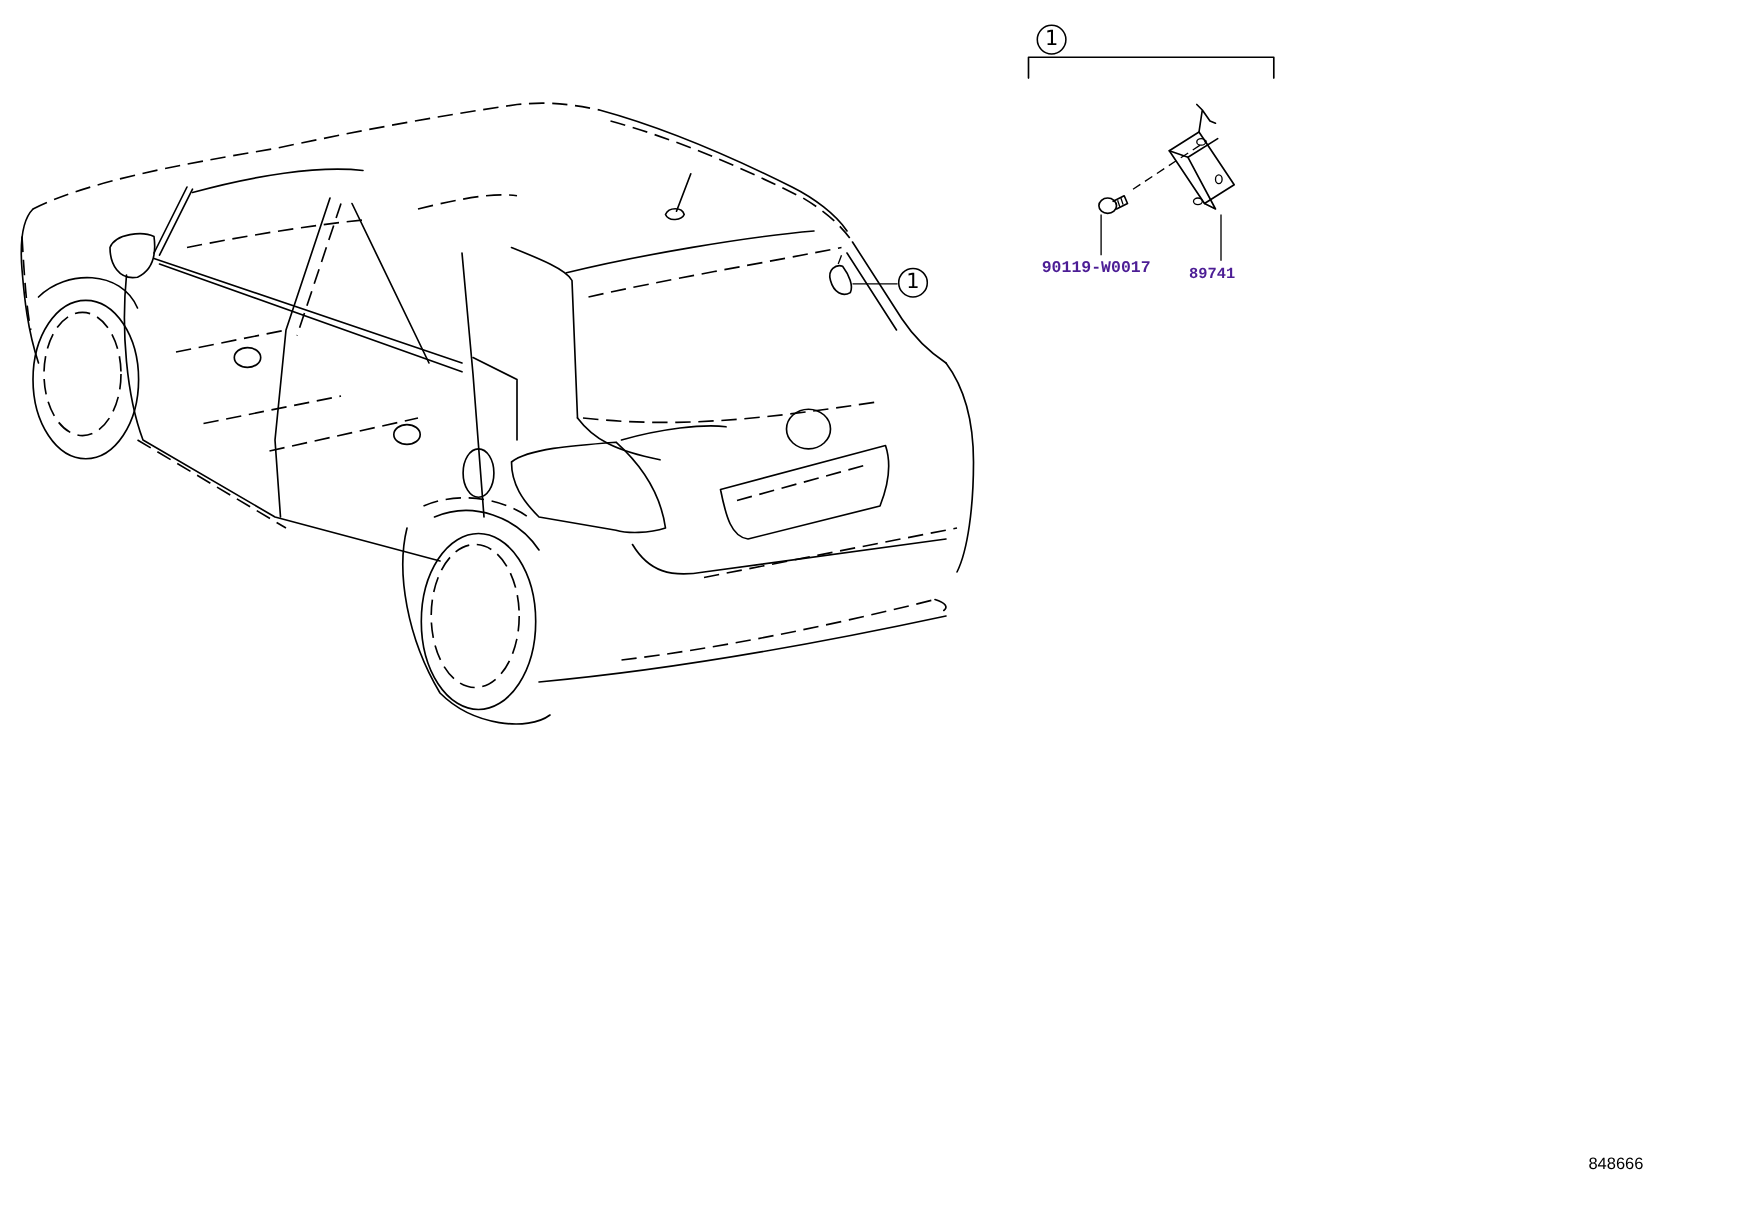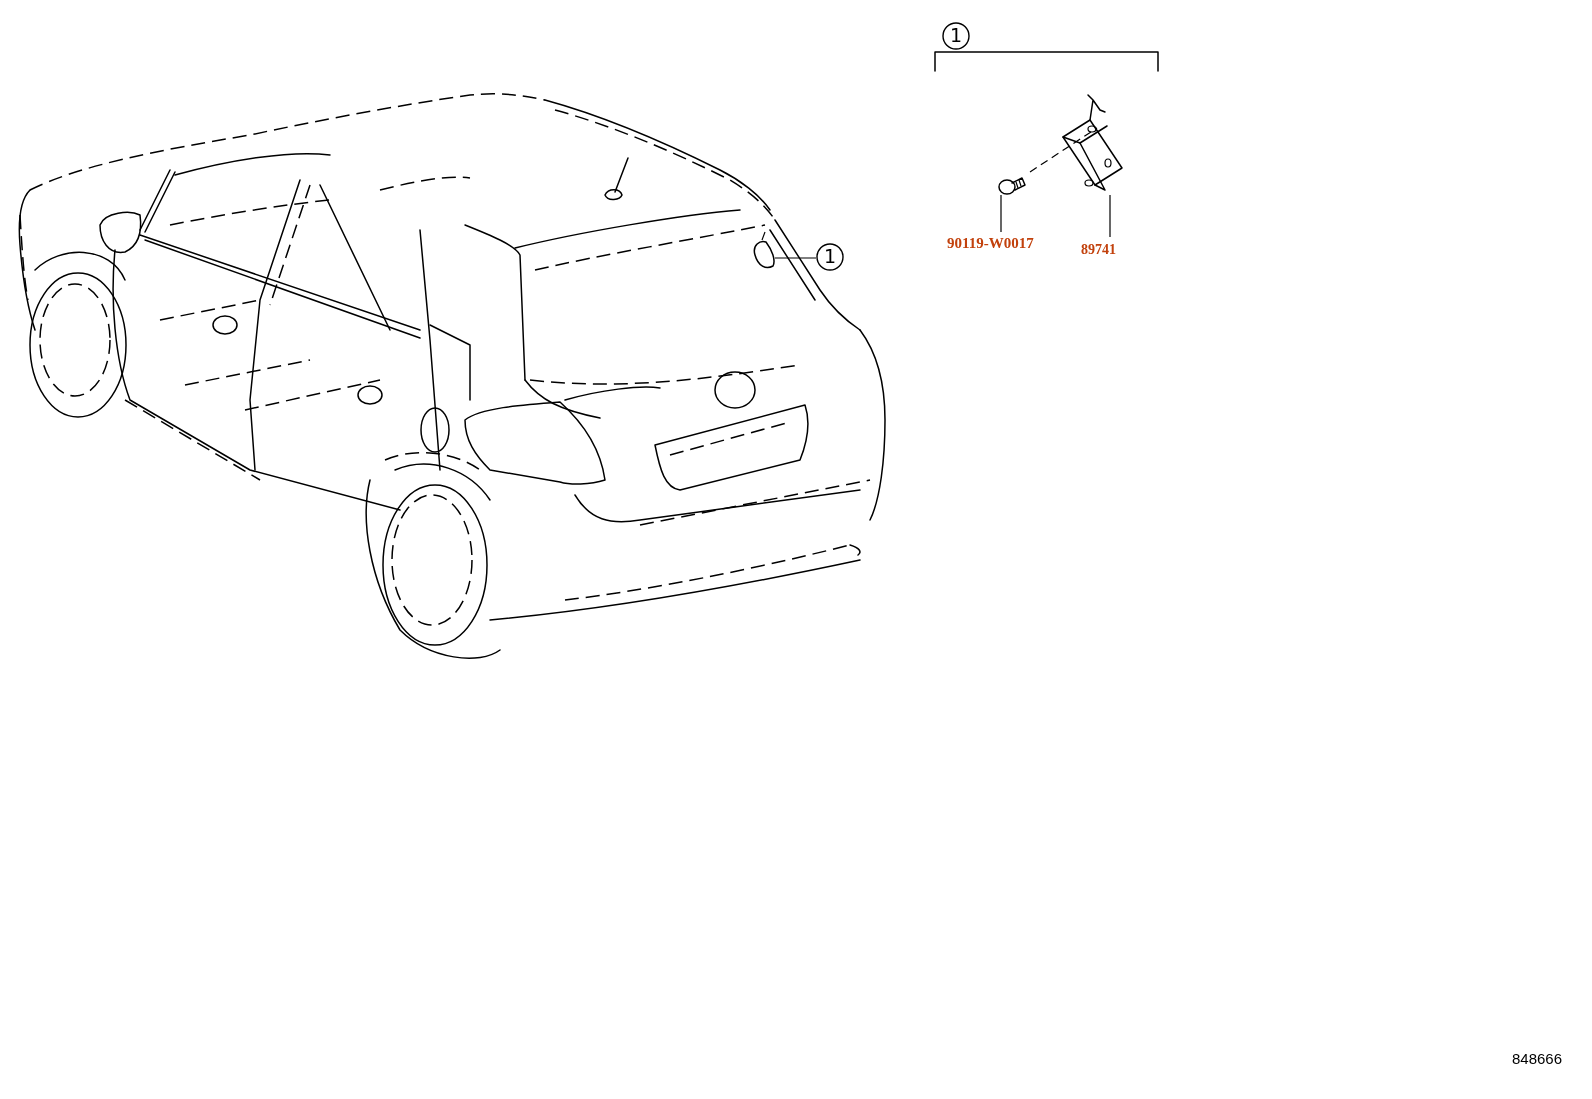--- a/index.html
+++ b/index.html
@@ -1,21 +1,21 @@
 <!DOCTYPE html>
 <html><head>
   <meta charset="utf-8">
   <style>
     html, body { margin: 0; padding: 0; background: #ffffff; }
     body { width: 1592px; height: 1099px; position: relative; overflow: hidden; font-family: "DejaVu Sans Mono", monospace; }
     #diagram { position: absolute; left: 0; top: 0; width: 1592px; height: 1099px; }
     .ln { fill: none; stroke: #000; stroke-width: 1.5; stroke-linecap: round; stroke-linejoin: round; }
     .dash { fill: none; stroke: #000; stroke-width: 1.5; stroke-dasharray: 14 7; stroke-linecap: butt; }
     .thin { fill: none; stroke: #000; stroke-width: 1.2; }
-    .part-label { position: absolute; color: #c2410c; font-family: Liberation Serif, serif; font-weight: bold; white-space: nowrap; }
+    .part-label { position: absolute; color: #4c1d95; font-family: Liberation Mono, monospace; font-weight: bold; white-space: nowrap; }
     .callout-text { position: absolute; font-family: "DejaVu Sans", sans-serif; font-size: 19px; color: #000; line-height: 1; text-align: center; }
     .ref-num { position: absolute; font-family: "Liberation Sans", sans-serif; font-size: 15px; color: #000; }
   </style>
 </head>
 <body>
 
 <svg id="diagram" viewBox="0 0 1592 1099" xmlns="http://www.w3.org/2000/svg">
   <g>
 
     <path class="dash" d="M30 190 C 80 165, 160 150, 250 135 C 320 120, 400 105, 470 95 C 500 92, 520 95, 545 100"></path>
@@ -131,13 +131,13 @@
     <line class="thin" x1="1110" y1="195" x2="1110" y2="237"></line>
   </g>
 </svg>
 
 <div class="callout-text" style="left:821px; top:247px; width:18px;">1</div>
 <div class="callout-text" style="left:947px; top:26px; width:18px;">1</div>
 
 <div class="part-label" style="left:947px; top:235px; font-size:15px;">90119-W0017</div>
 <div class="part-label" style="left:1081px; top:242px; font-size:14px;">89741</div>
 
-<div class="ref-num" style="left:1512px; top:1050px;">848666</div>
+<div class="ref-num" style="left:1444px; top:1050px;">848666</div>
 
 </body></html>

